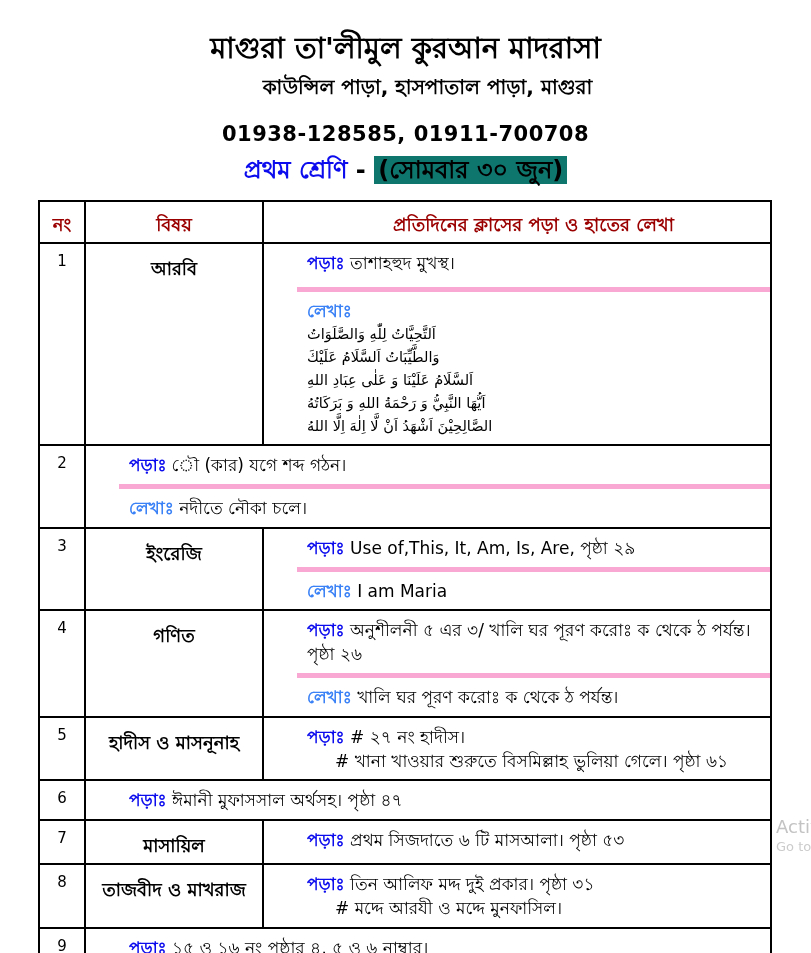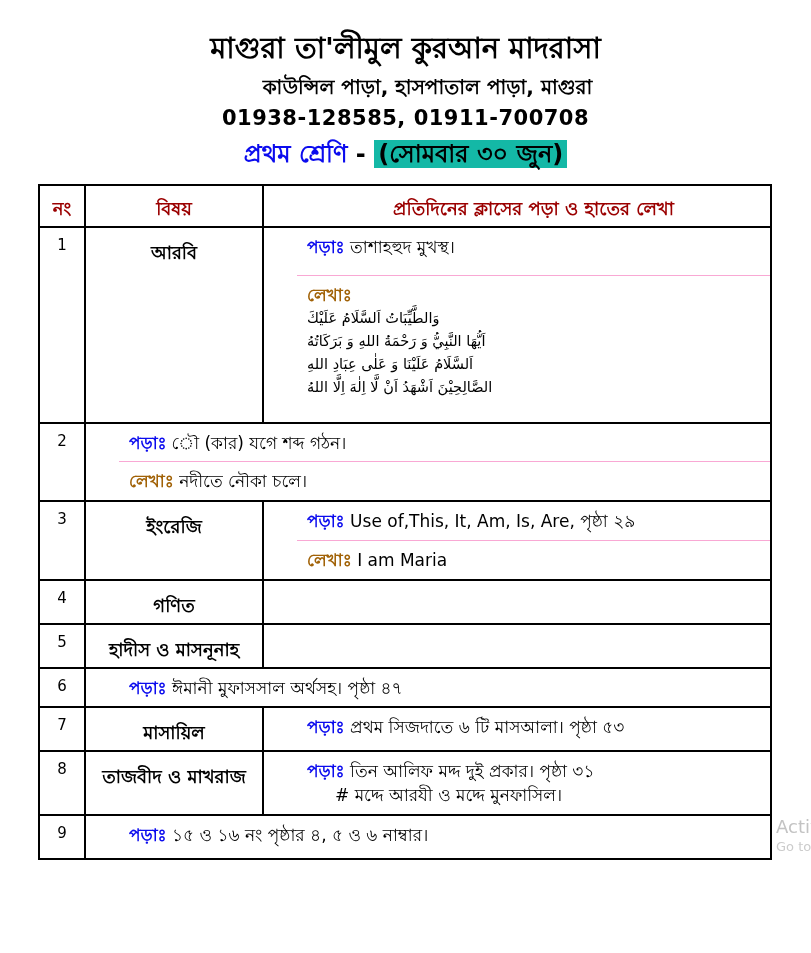--- a/index.html
+++ b/index.html
@@ -4,37 +4,37 @@
 <style>
   * { margin:0; padding:0; box-sizing:border-box; }
   html,body { background:#ffffff; }
   body { font-family:"DejaVu Sans","Liberation Sans",sans-serif; }
   .page { width:811px; height:953px; background:#fff; position:relative; overflow:hidden; margin:0 auto; }
 
   
   .hdr { text-align:center; padding-top:30px; line-height:1.25; }
   .title { font-size:29px; font-weight:bold; color:#000; }
   .subtitle { font-size:20px; font-weight:bold; color:#000; margin-top:9px;padding-left:44px; }
-  .phone { font-size:21px; font-weight:bold; color:#000; margin-top:5px; letter-spacing:0.5px; }
+  .phone { font-size:21px; font-weight:bold; color:#000; margin-top:21px; letter-spacing:0.5px; }
   .classline { font-size:24px; font-weight:bold; margin-top:7px; }
   .class-label { color:#0b0bee; }
   .class-dash { color:#000; }
-  .class-date { background:#14b8a6; color:#000; padding:0 4px; }
+  .class-date { background:#0f766e; color:#000; padding:0 4px; }
 
   
   .tbl { margin:15px 39px 0 38px; border:2px solid #000; }
   .row { display:flex; border-bottom:2px solid #000; align-items:stretch; }
   .row:last-child { border-bottom:none; }
   .c-num { width:46px; flex:0 0 46px; border-right:2px solid #000; text-align:center; padding-top:8px; font-size:15px; color:#000; }
   .c-sub { width:178px; flex:0 0 178px; border-right:2px solid #000; text-align:center; padding-top:11px; font-weight:bold; font-size:18px; color:#000; }
   .c-les { flex:1 1 auto; display:flex; flex-direction:column; min-width:0;padding-left:33px; }
-  .seg { padding:8px 10px 6px 10px; border-bottom:1px solid #f9a8d4; font-size:17px; color:#000; line-height:1.4; }
+  .seg { padding:8px 10px 6px 10px; border-bottom:5px solid #f9a8d4; font-size:17px; color:#000; line-height:1.4; }
   .seg:last-child { border-bottom:none; }
   .lbl-p { color:#0b0bee; font-weight:bold; }
-  .lbl-l { color:#a16207; font-weight:bold; }
+  .lbl-l { color:#3b82f6; font-weight:bold; }
   .indent { padding-left:28px; }
 
   
   .hrow { min-height:42px; }
   .hrow .hc { font-weight:bold; color:#9b0000; font-size:18px; padding-top:9px; }
   .hrow .c-les { text-align:center; padding-top:9px; }
 
   
   .arabic-line { font-size:14.5px; line-height:23px; direction:rtl; text-align:left; color:#000; }
 
@@ -70,23 +70,24 @@
     <div class="row">
       <div class="c-num">1</div>
       <div class="c-sub">আরবি</div>
       <div class="c-les">
         <div class="seg" style="min-height:48px">
           <span class="lbl-p">পড়াঃ</span>
           <span>তাশাহহুদ মুখস্থ।</span>
         </div>
         <div class="seg" style="min-height:146px">
           <div><span class="lbl-l">লেখাঃ</span></div>
+          <div class="arabic-line">اَلتَّحِيَّاتُ لِلّٰهِ وَالصَّلَوَاتُ</div>
           <div class="arabic-line">وَالطَّيِّبَاتُ اَلسَّلَامُ عَلَيْكَ</div>
+          <div class="arabic-line">اَلسَّلَامُ عَلَيْنَا وَ عَلٰى عِبَادِ اللهِ</div>
           <div class="arabic-line">اَيُّهَا النَّبِيُّ وَ رَحْمَةُ اللهِ وَ بَرَكَاتُهُ</div>
-          <div class="arabic-line">اَلسَّلَامُ عَلَيْنَا وَ عَلٰى عِبَادِ اللهِ</div>
           <div class="arabic-line">الصَّالِحِيْنَ اَشْهَدُ اَنْ لَّا اِلٰهَ اِلَّا اللهُ</div>
         </div>
       </div>
     </div>
 
     <div class="row">
       <div class="c-num">2</div>
       <div class="c-les">
         <div class="seg" style="min-height:38px">
           <span class="lbl-p">পড়াঃ</span>
@@ -110,25 +111,44 @@
         <div class="seg" style="min-height:37px">
           <span class="lbl-l">লেখাঃ</span>
           <span>I am Maria</span>
         </div>
       </div>
     </div>
 
     <div class="row">
       <div class="c-num">4</div>
       <div class="c-sub">গণিত</div>
+      <div class="c-les">
+        <div class="seg" style="min-height:38px">
+          <span class="lbl-p">পড়াঃ</span>
+          <span>অনুশীলনী ৫ এর ৩/ খালি ঘর পূরণ করোঃ ক থেকে ঠ পর্যন্ত। পৃষ্ঠা ২৬</span>
+        </div>
+        <div class="seg" style="min-height:37px">
+          <span class="lbl-l">লেখাঃ</span>
+          <span>খালি ঘর পূরণ করোঃ ক থেকে ঠ পর্যন্ত।</span>
+        </div>
+      </div>
     </div>
 
     <div class="row">
       <div class="c-num">5</div>
       <div class="c-sub">হাদীস ও মাসনূনাহ</div>
+      <div class="c-les">
+        <div class="seg" style="min-height:61px">
+          <div>
+            <span class="lbl-p">পড়াঃ</span>
+            <span># ২৭ নং হাদীস।</span>
+          </div>
+          <div class="indent"># খানা খাওয়ার শুরুতে বিসমিল্লাহ ভুলিয়া গেলে। পৃষ্ঠা ৬১</div>
+        </div>
+      </div>
     </div>
 
     <div class="row">
       <div class="c-num">6</div>
       <div class="c-les">
         <div class="seg" style="min-height:36px">
           <span class="lbl-p">পড়াঃ</span>
           <span>ঈমানী মুফাসসাল অর্থসহ। পৃষ্ঠা ৪৭</span>
         </div>
       </div>

